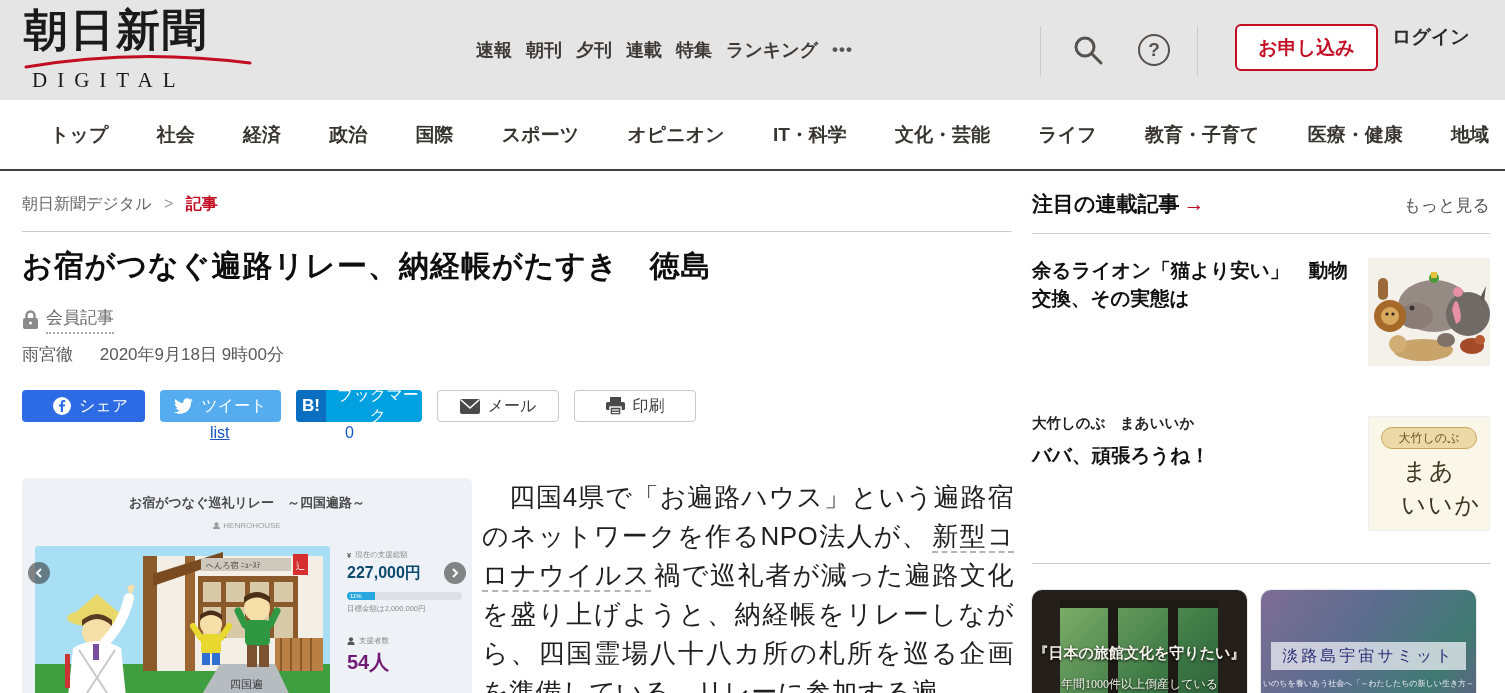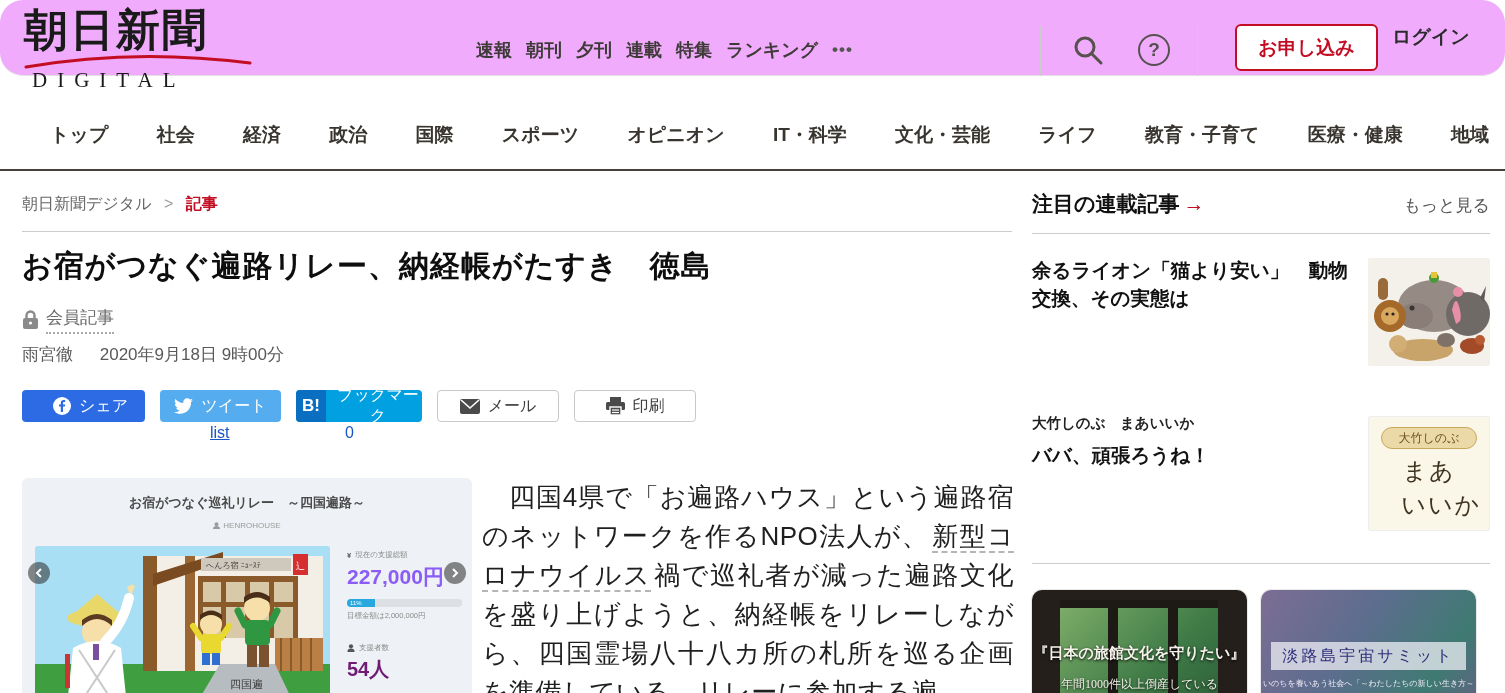--- a/index.html
+++ b/index.html
@@ -1,21 +1,21 @@
 <!DOCTYPE html>
 <html><head>
 <meta charset="utf-8">
 <style>
   * { margin:0; padding:0; box-sizing:border-box; }
   html,body { width:1505px; height:693px; overflow:hidden; background:#fff;
               font-family:"Liberation Sans", sans-serif; }
   .page { position:relative; width:1505px; height:693px; background:#fff; overflow:hidden; }
 
   
-  .header { position:absolute; left:0; top:0; width:1505px; height:76px; background:#f0abfc; border-bottom:1px solid #e2e2e2;border-radius:23px; }
+  .header { position:absolute; left:0; top:0; width:1505px; height:100px; background:#e5e5e5; border-bottom:1px solid #e2e2e2; }
   .logo { position:absolute; left:24px; top:6px; width:240px; height:88px; cursor:pointer; }
   .logo-main { font-family:"Liberation Serif", serif; font-weight:bold; font-size:44px; color:#1a1a1a; letter-spacing:2px; line-height:50px; }
   .logo-swoosh { position:absolute; left:0; top:48px; width:228px; height:16px; }
   .logo-sub { position:absolute; left:8px; top:62px; font-family:"Liberation Serif", serif; font-size:21px; color:#1a1a1a; letter-spacing:10px; }
   .top-nav { position:absolute; left:476px; top:0; height:100px; display:flex; align-items:center; gap:14px; }
   .top-nav-item { font-size:18px; font-weight:bold; color:#3d3a37; cursor:pointer; white-space:nowrap; }
   .more-dots { font-size:17px; font-weight:bold; color:#555; letter-spacing:1px; cursor:pointer; }
   .hdr-divider { position:absolute; top:26px; width:1px; height:50px; background:#ccc; }
   .hdr-div1 { left:1040px; } .hdr-div2 { left:1197px; }
   .search-btn { position:absolute; left:1072px; top:34px; width:32px; height:32px; cursor:pointer; }
@@ -61,21 +61,21 @@
 
   
   .media-card { position:absolute; left:22px; top:478px; width:450px; height:215px; background:#eef1f5;
                 border-radius:6px 6px 0 0; overflow:hidden; cursor:pointer; }
   .cf-title { text-align:center; font-size:13px; font-weight:bold; color:#4a4a4a; margin-top:16px; }
   .cf-tags { display:flex; justify-content:center; gap:26px; margin-top:9px; font-size:8px; color:#9a9a9a; align-items:center;flex-direction:column; }
   .cf-tag-item { display:flex; align-items:center; gap:3px; }
   .illust { position:absolute; left:13px; top:68px; width:295px; height:160px; border-radius:3px; overflow:hidden; }
   .cf-stats { position:absolute; left:325px; top:72px; width:118px; }
   .cf-small { font-size:7.5px; color:#8a8a8a; display:flex; align-items:center; gap:4px; }
-  .cf-amount { font-size:21px; font-weight:bold; color:#8b5cf6; margin:3px 0 8px; }
+  .cf-amount { font-size:16px; font-weight:bold; color:#0c4a6e; margin:3px 0 8px; }
   .cf-bar { width:115px; height:8px; background:#dcdfe3; border-radius:4px; overflow:hidden; }
   .cf-bar-fill { width:24%; height:8px; background:#29a8df; color:#fff; font-size:6px; line-height:8px; padding-left:3px; }
   .cf-goal { font-size:7.5px; color:#8a8a8a; margin-top:4px; }
   .cf-sup-label { margin-top:22px; }
   .cf-supporters { font-size:20px; font-weight:bold; color:#701a75; margin-top:3px; }
   .car-arrow { position:absolute; top:84px; width:22px; height:22px; border-radius:50%; background:rgba(40,40,40,.55);
                display:flex; align-items:center; justify-content:center; cursor:pointer; }
   .car-prev { left:6px; } .car-next { right:6px; }
 
   

